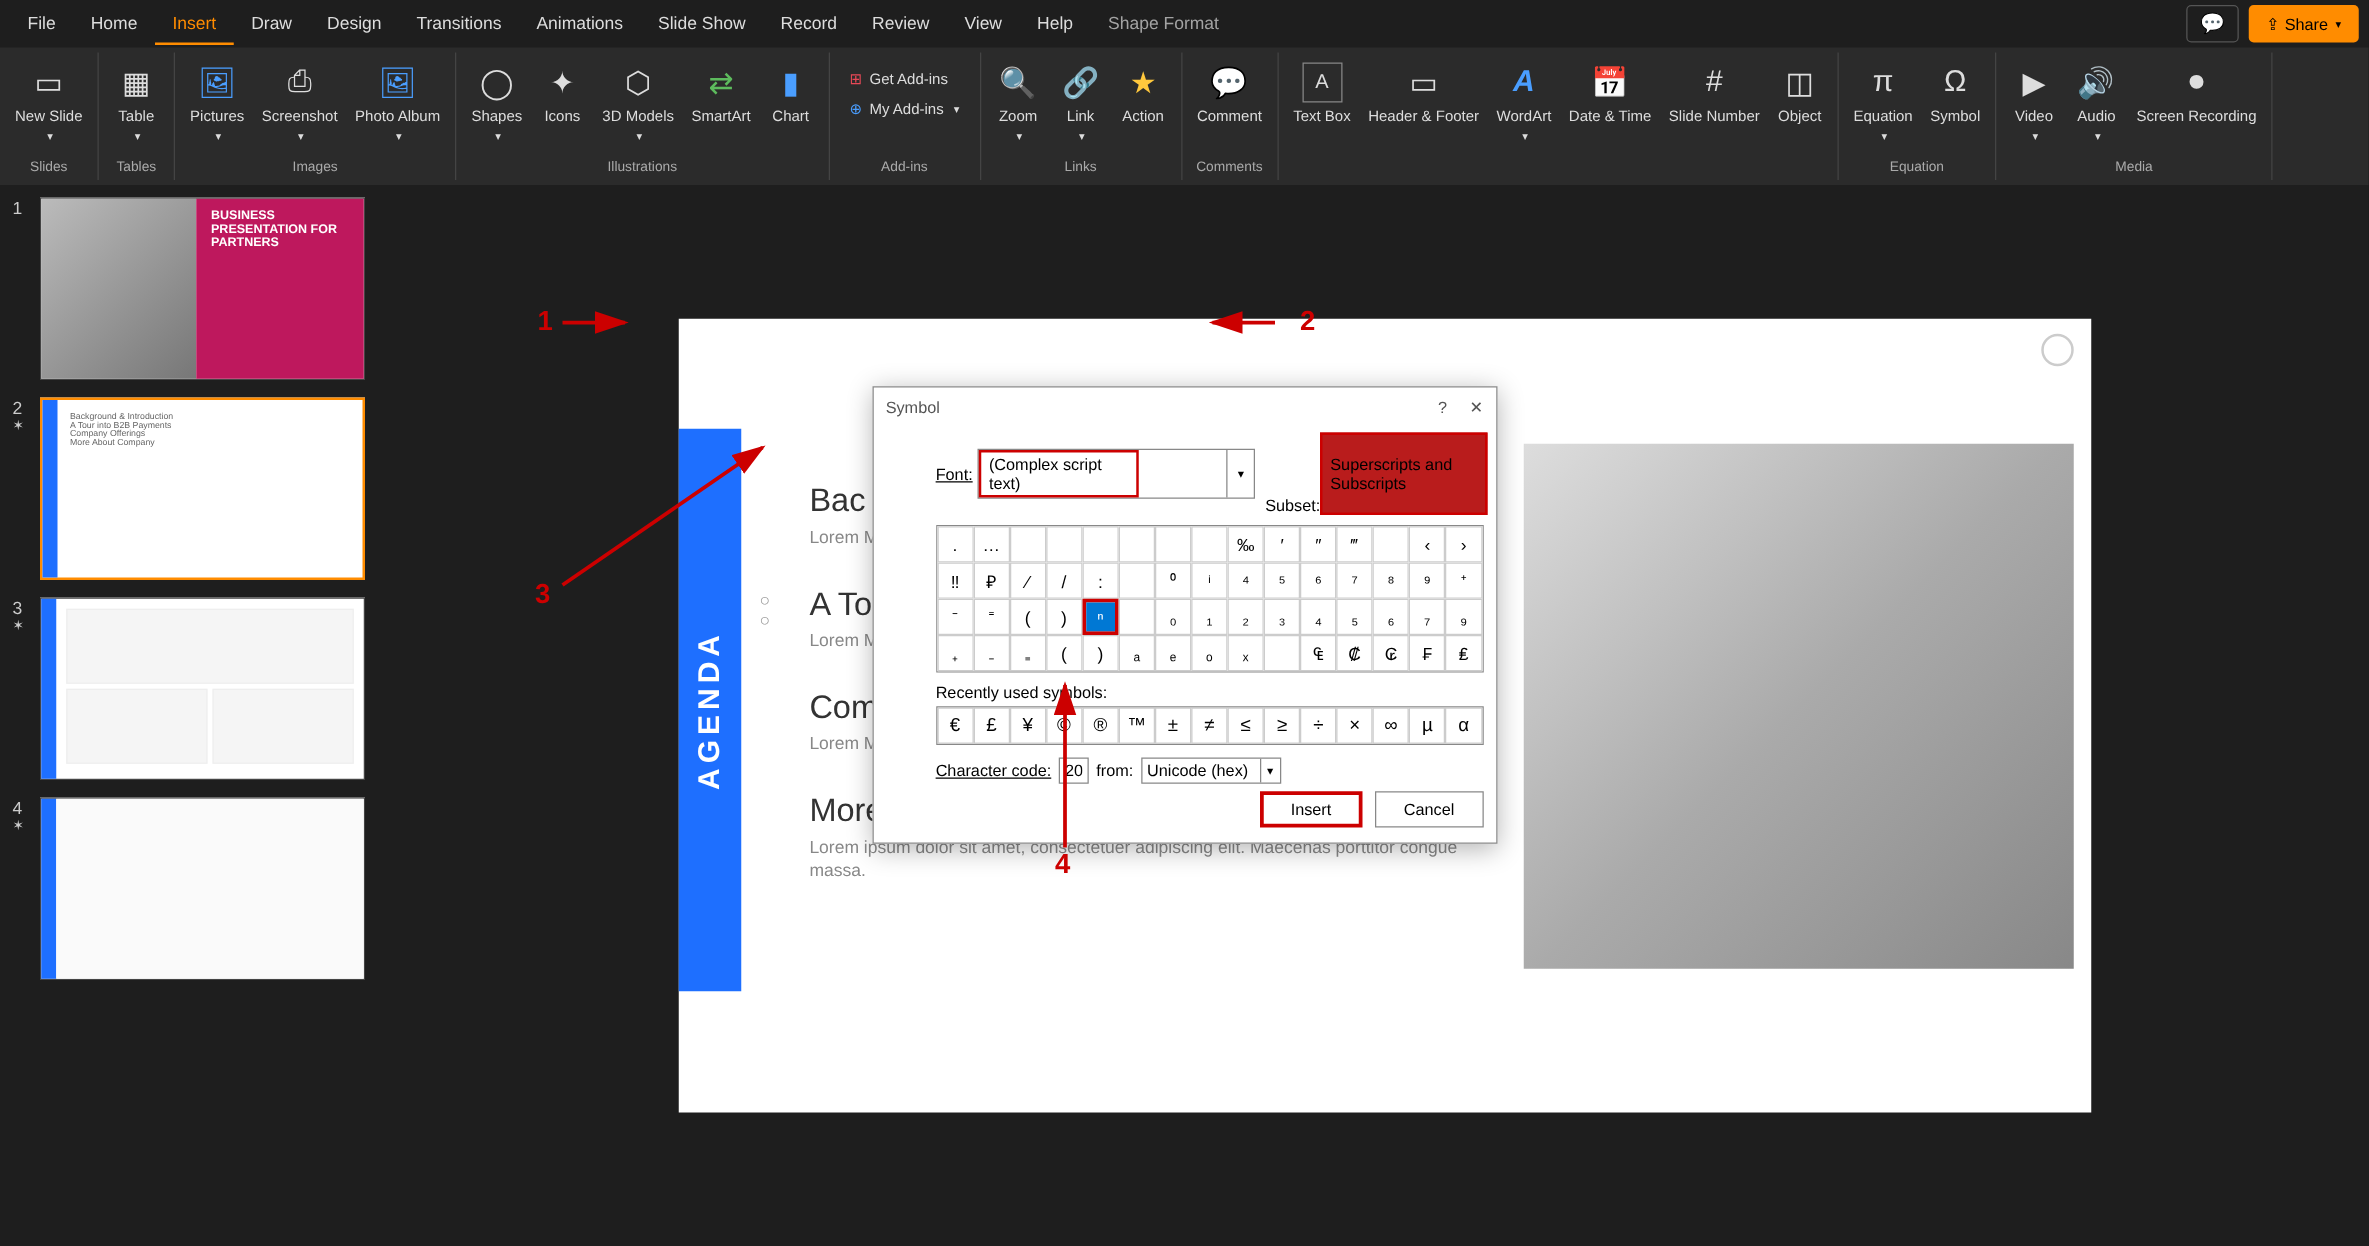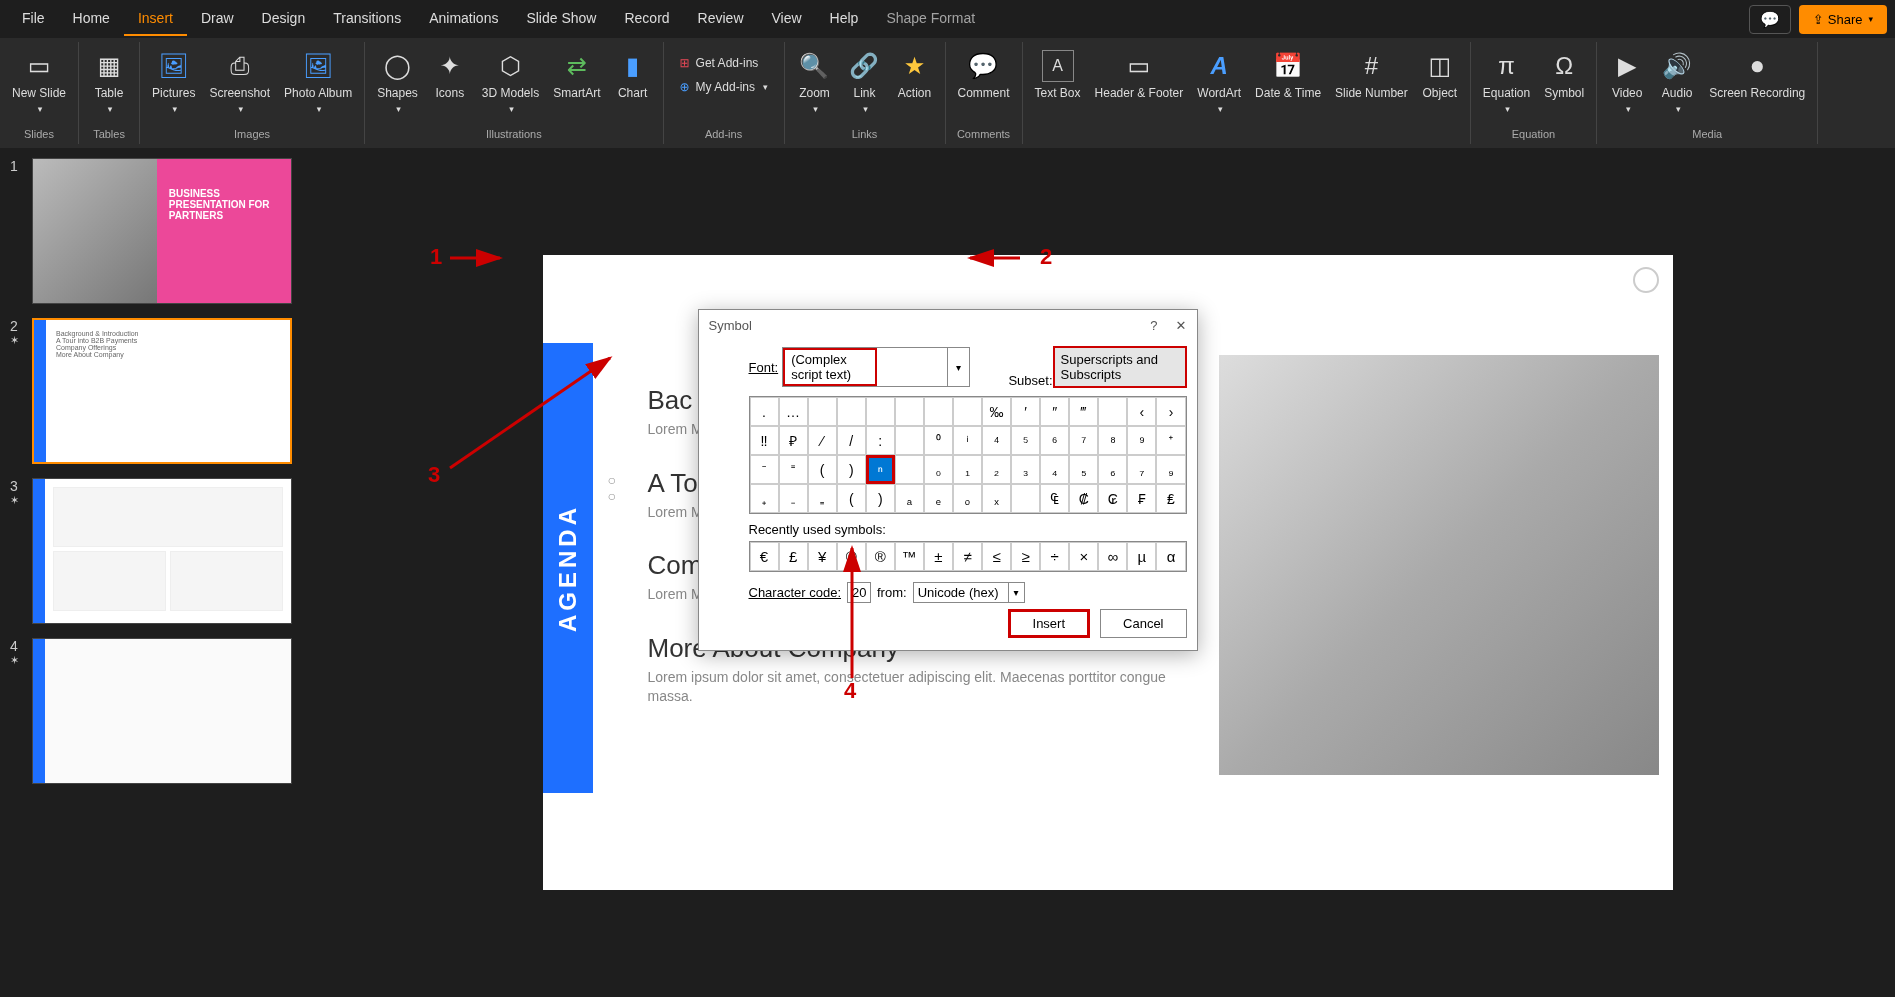--- a/index.html
+++ b/index.html
@@ -42,24 +42,24 @@
 .content-text { font-size: 14px; color: #888; line-height: 1.4; }
 .slide-image { position: absolute; right: 14px; top: 100px; width: 440px; height: 420px; background: linear-gradient(135deg, #ddd 0%, #aaa 50%, #888 100%); }
 
 
 .dialog { position: absolute; left: 514px; top: 214px; width: 500px; background: #fff; border: 1px solid #888; box-shadow: 0 4px 20px rgba(0,0,0,0.3); color: #000; }
 .dialog-title-bar { height: 30px; display: flex; align-items: center; justify-content: space-between; padding: 0 10px; font-size: 13px; color: #555; }
 .dialog-title-right { display: flex; gap: 18px; }
 .dialog-body { padding: 6px 10px 12px; margin-left: 40px; }
 .dialog-row { display: flex; align-items: center; gap: 8px; margin-bottom: 8px; font-size: 13px; }
 .dialog-label { font-size: 13px; }
-.dialog-select { border: 2px solid #c00; padding: 4px 6px; font-size: 13px; background: #e5e5e5; }
+.dialog-select { border: 2px solid #c00; padding: 16px 6px; font-size: 13px; background: #b91c1c; }
 .dialog-select.subset { width: 134px; }
 .font-select-wrap { display: flex; border: 1px solid #888; }
-.font-select-display { border: 2px solid #c00; padding: 2px 6px; font-size: 13px; width: 94px; }
+.font-select-display { border: 2px solid #c00; padding: 2px 6px; font-size: 13px; width: 128px; }
 .font-select-arrow { width: 22px; border-left: 1px solid #888; display: flex; align-items: center; justify-content: center; font-size: 10px; margin-left: 70px; }
 
 .symbol-grid { border: 1px solid #888; display: grid; grid-template-columns: repeat(15, 1fr); margin-bottom: 8px; }
 .symbol-cell { border: 1px solid #ccc; height: 29px; display: flex; align-items: center; justify-content: center; font-size: 14px; cursor: pointer; background: #fff; }
 .symbol-cell.sel-wrap { border: 3px solid #c00; padding: 0; }
 .symbol-cell.sel-wrap .inner { background: #0078d4; color: #fff; width: 100%; height: 100%; display: flex; align-items: center; justify-content: center; }
 
 .recent-label { font-size: 13px; margin-bottom: 4px; }
 .recent-grid { display: grid; grid-template-columns: repeat(15, 1fr); border: 1px solid #888; margin-bottom: 10px; }
 .recent-cell { border: 1px solid #ccc; height: 29px; display: flex; align-items: center; justify-content: center; font-size: 15px; }
@@ -75,21 +75,21 @@
 .dialog-btn.insert { border: 3px solid #c00; }
 
 
 .annotation { position: absolute; color: #c00; font-weight: bold; font-size: 22px; pointer-events: none; }
 .arrow-line { stroke: #c00; stroke-width: 3; fill: none; }
 .arrow-head { fill: #c00; }
 
 
 .thumb1-bg { width: 100%; height: 100%; display: flex; }
 .thumb1-left { width: 48%; background: linear-gradient(135deg, #bbb, #777); }
-.thumb1-right { width: 52%; background: #ec4899; padding: 29px 12px; color: #fff; font-size: 10px; font-weight: bold; }
+.thumb1-right { width: 52%; background: #be185d; padding: 8px 12px; color: #fff; font-size: 10px; font-weight: bold; }
 .thumb2-bg { width: 100%; height: 100%; display: flex; }
 .thumb2-bar { width: 12px; background: #1e6fff; }
 .thumb2-content { flex: 1; padding: 10px; font-size: 7px; color: #666; }
 .thumb3-bg { width: 100%; height: 100%; display: flex; }
 .thumb3-bar { width: 12px; background: #1e6fff; }
 .thumb3-content { flex: 1; padding: 8px; display: flex; flex-direction: column; gap: 4px; }
 .mini-chart { height: 60px; background: #f5f5f5; border: 1px solid #eee; }
 .thumb4-bg { width: 100%; height: 100%; display: flex; }
 </style>
 </head>

